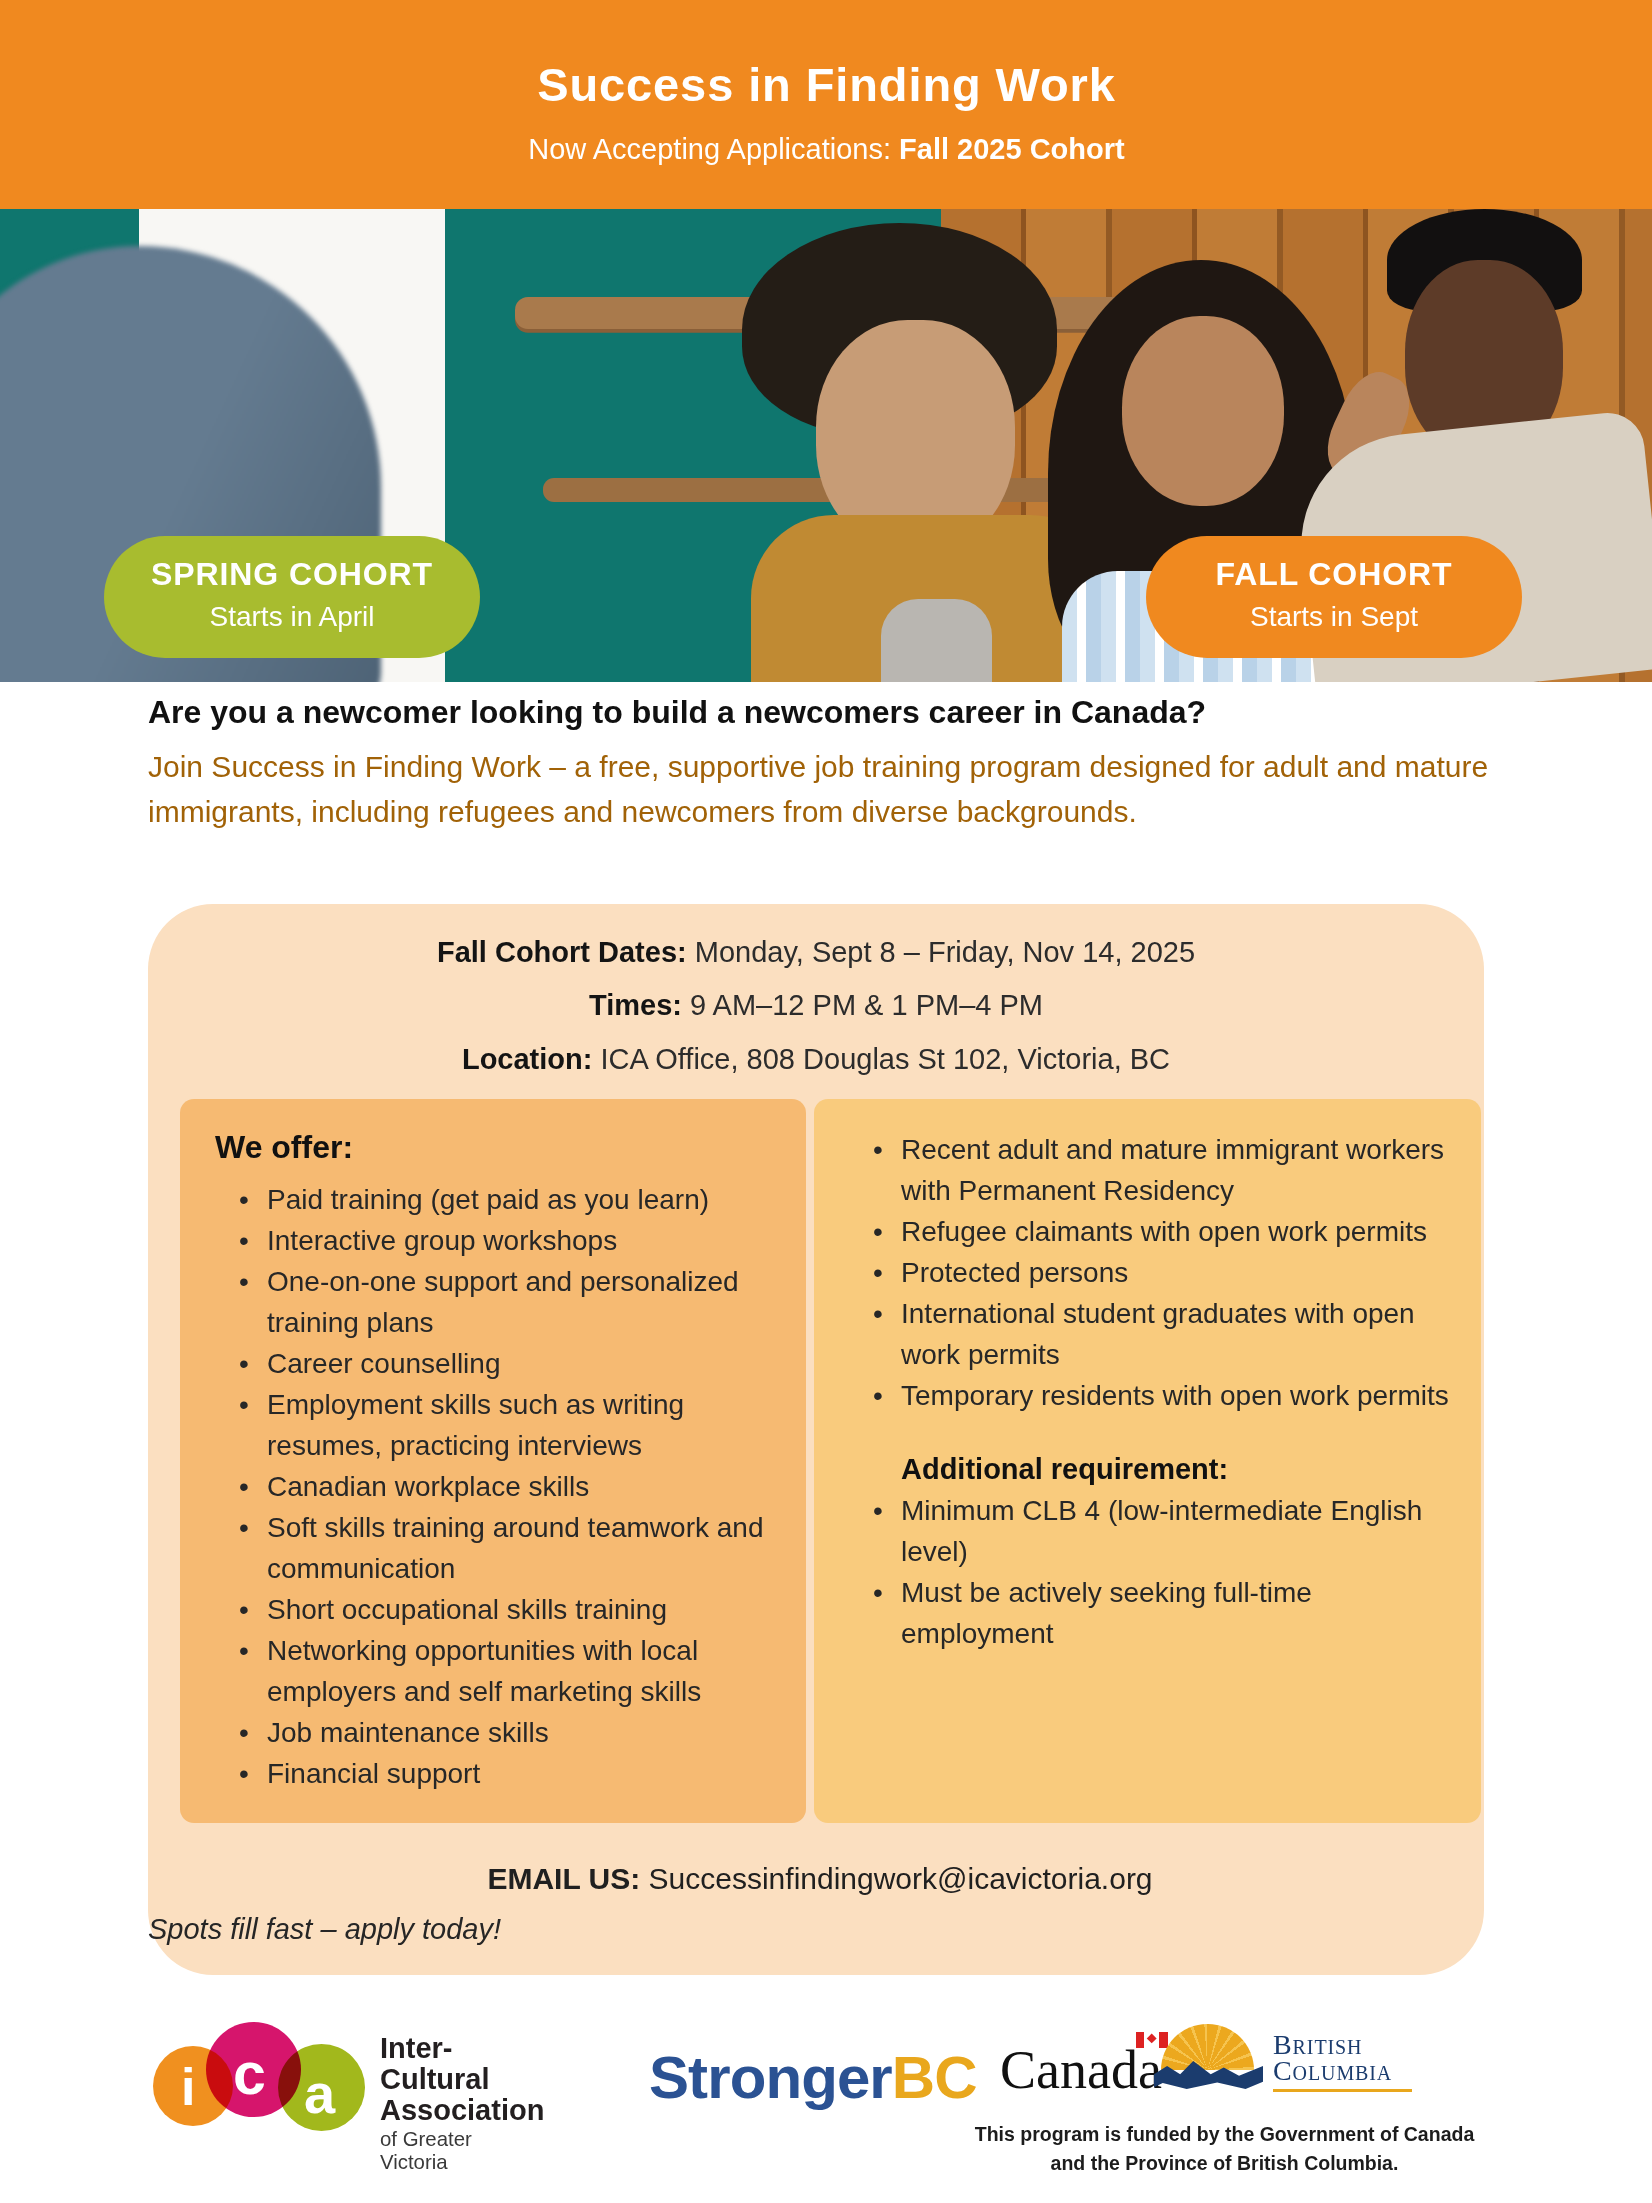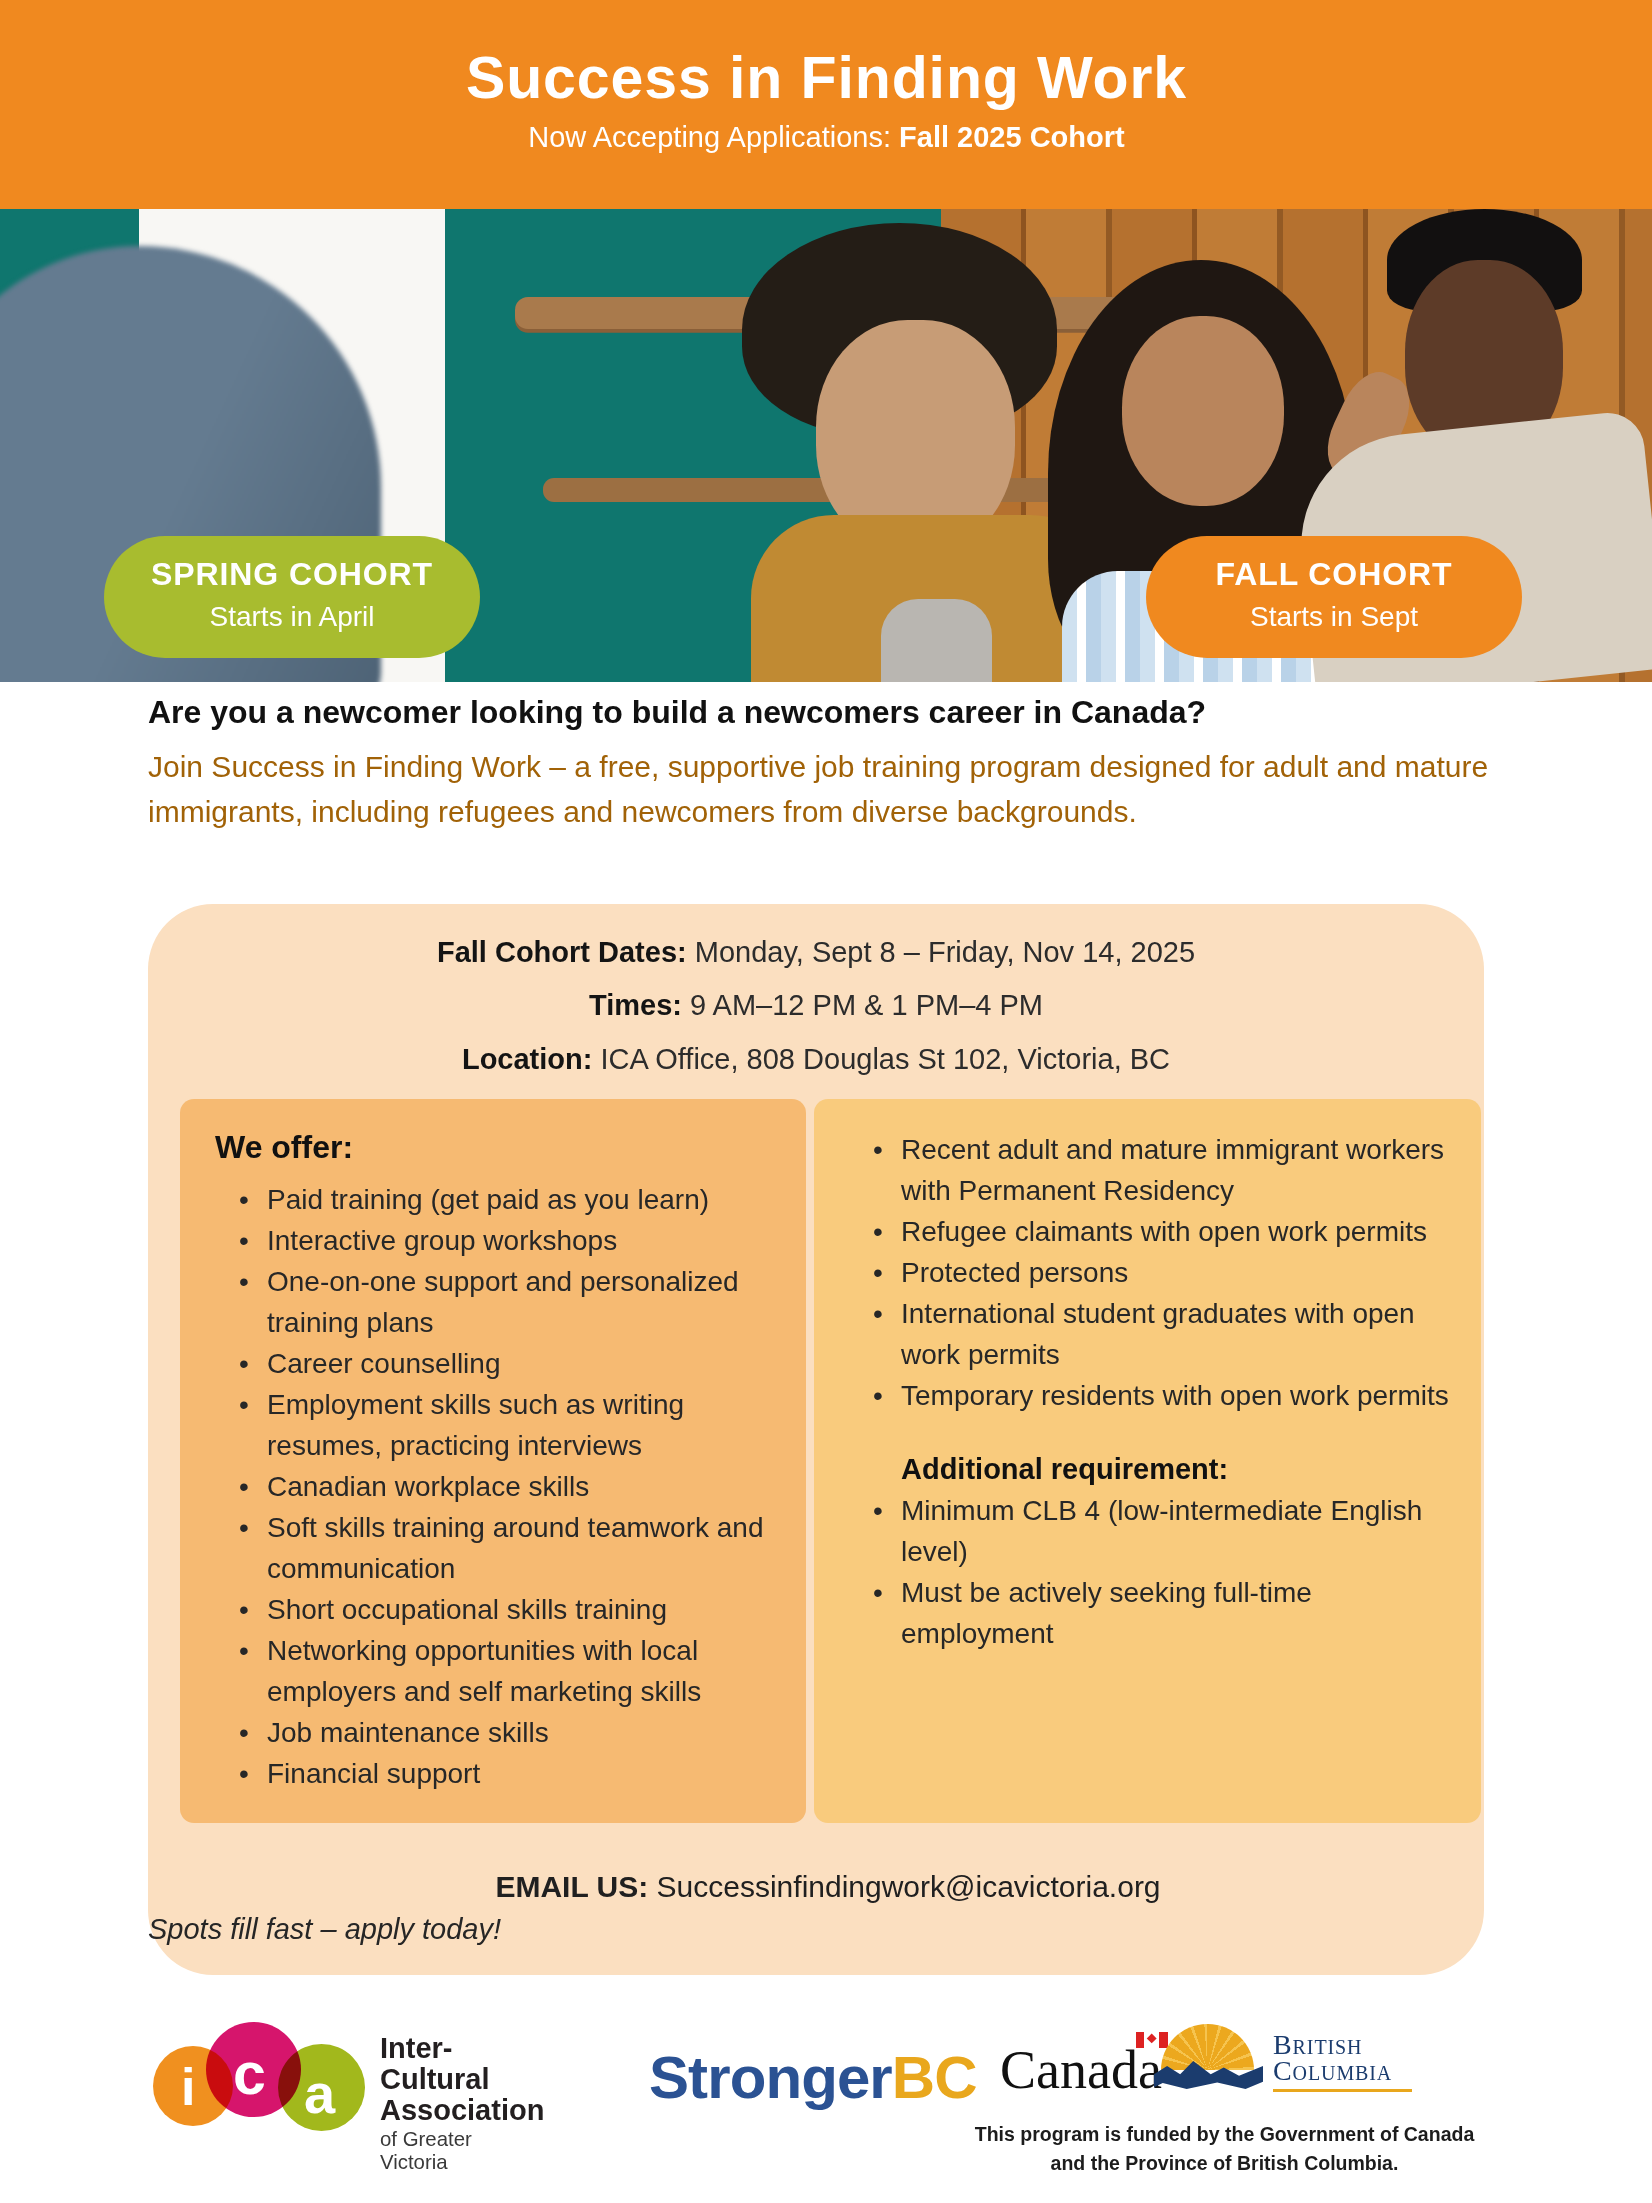--- a/index.html
+++ b/index.html
@@ -3,21 +3,21 @@
 <meta charset="utf-8">
 <style>
   html,body{margin:0;padding:0;background:#888;}
   .page{
     position:relative;width:1653px;height:2204px;background:#ffffff;
     font-family:"Liberation Sans", sans-serif;color:#222;overflow:hidden;
     margin:0 auto;
   }
   
   .banner{position:absolute;left:0;top:0;width:1653px;height:209px;background:var(--c-orange);text-align:center;}
-  .banner h1{margin:10px;padding-top:36px;font-size:59px;line-height:65px;font-weight:800;color:#fff;letter-spacing:0.9px;}
+  .banner h1{margin:16px;padding-top:36px;font-size:47px;line-height:65px;font-weight:800;color:#fff;letter-spacing:0.9px;}
   .banner .sub{margin:7.4px 0 0;font-size:29px;color:#fff;font-weight:400;}
   .banner .sub b{font-weight:800;}
   
   .hero{position:absolute;left:0;top:209px;width:1653px;height:473px;overflow:hidden;background:#0f766e;}
   .ph{position:absolute;}
   .ph-window{left:139px;top:0;width:306px;height:473px;background:#f8f7f4;}
   .ph-wood{left:941px;top:0;width:711px;height:473px;
     background:repeating-linear-gradient(90deg,#b5712f 0 80px,#8e5420 80px 85px,#c07c36 85px 165px,#935a24 165px 171px);}
   .ph-rack1{left:515px;top:88px;width:668px;height:32px;background:#a97a4c;border-radius:13px;box-shadow:0 3.7px 0 #8a5f38;}
   .ph-rack2{left:543px;top:269px;width:779px;height:24px;background:#9c6f42;border-radius:11px;}
@@ -51,21 +51,21 @@
   .info-line{margin:0 0 20.4px;font-size:29px;color:#2c2c2c;}
   .info-line b{font-weight:800;color:#141414;}
   .col{position:absolute;border-radius:14px;box-sizing:border-box;padding:30px 28px 28px 35px;}
   .col h3{margin:0 0 13px;font-size:32px;font-weight:800;color:#111;}
   .col ul{list-style:none;margin:0;padding:0;}
   .col li{position:relative;padding-left:52px;font-size:28px;line-height:41px;color:#272727;}
   .col li::before{content:"\2022";position:absolute;left:24px;top:0;font-size:28px;color:#272727;}
   .col-offer{left:32px;top:195px;width:626px;height:724px;background:var(--c-box-left);}
   .col-join{left:666px;top:195px;width:667px;height:724px;background:var(--c-box-right);}
   .col-join h4{margin:37px 0 3.7px 52px;font-size:29px;font-weight:800;color:#111;}
-  .email-line{position:absolute;left:0;top:954px;width:100%;margin:12px;text-align:center;font-size:30px;color:#202020;}
+  .email-line{position:absolute;left:0;top:954px;width:100%;margin:4px;text-align:center;font-size:30px;color:#202020;}
   .email-line b{font-weight:800;}
   .tagline{position:absolute;left:0;top:1009px;width:100%;margin:0;text-align:left;font-size:29px;font-style:italic;color:#262626;}
   
   .ica{position:absolute;left:148px;top:2020px;width:371px;height:121px;}
   .ica-circle{position:absolute;border-radius:50%;}
   .ica-o{left:4.6px;top:26px;width:80px;height:80px;background:var(--c-ica-orange);}
   .ica-p{left:58px;top:1.9px;width:95px;height:95px;background:var(--c-ica-pink);mix-blend-mode:multiply;}
   .ica-g{left:130px;top:24px;width:87px;height:87px;background:var(--c-ica-green);mix-blend-mode:multiply;}
   .ica-letter{position:absolute;color:#fff;font-weight:800;z-index:5;}
   .ica-li{left:33px;top:37px;font-size:52px;}

